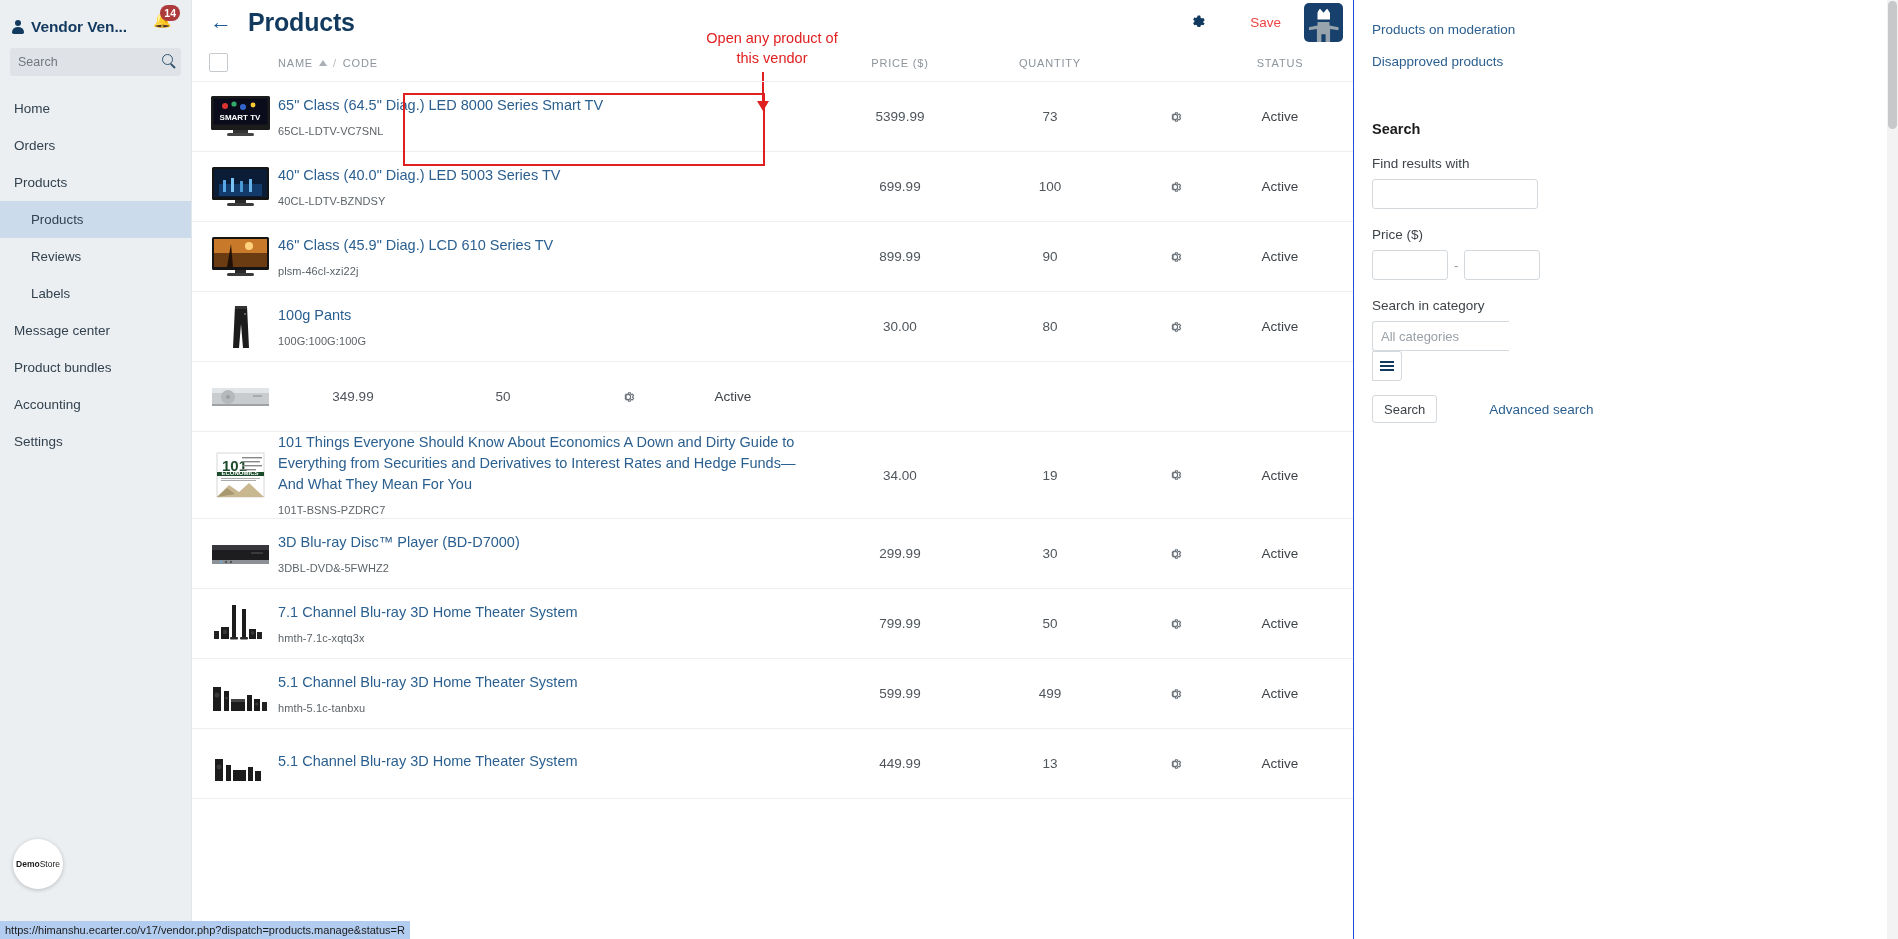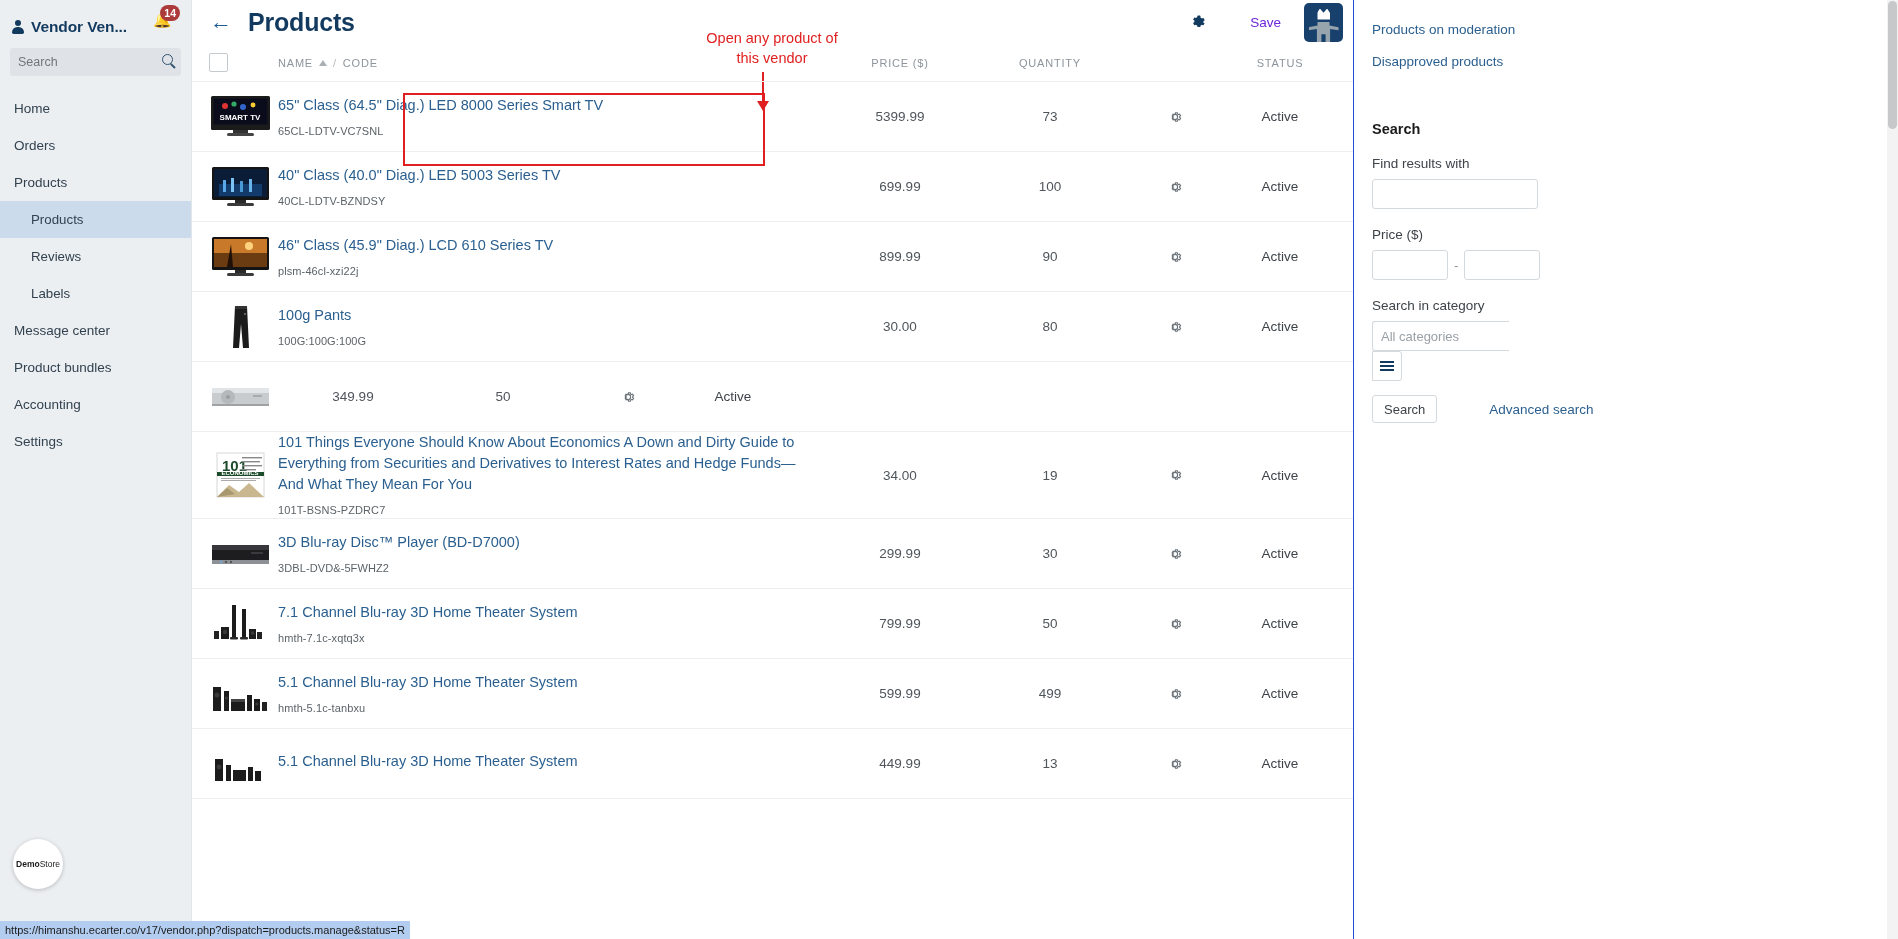--- a/index.html
+++ b/index.html
@@ -104,21 +104,21 @@
     cursor: pointer; user-select: none;
   }
   .page-title { font-size: 25px; font-weight: bold; color: #12395e; letter-spacing: -0.2px; }
 
   .topbar-right {
     position: absolute; right: 0; top: 0; height: 44px;
     display: flex; align-items: center; gap: 0;
   }
   .gear-top { width: 16px; height: 16px; margin-right: 44px; cursor: pointer;}
   .save-btn {
-    font-size: 13.5px; color: #6d28d9; margin-right: 23px;
+    font-size: 13.5px; color: #ef4444; margin-right: 23px;
     cursor: pointer; background: none; border: 0; font-family: inherit;
   }
   .avatar {
     width: 39px; height: 39px; border-radius: 5px; background: #17416c;
     margin-right: 10px; position: relative; overflow: hidden; cursor: pointer;
   }
   .av-head {
     position: absolute; left: 50%; top: 6px; transform: translateX(-50%);
     width: 13px; height: 11px; background: #fff;
     clip-path: polygon(0 40%, 22% 0, 50% 38%, 78% 0, 100% 40%, 100% 100%, 0 100%);

